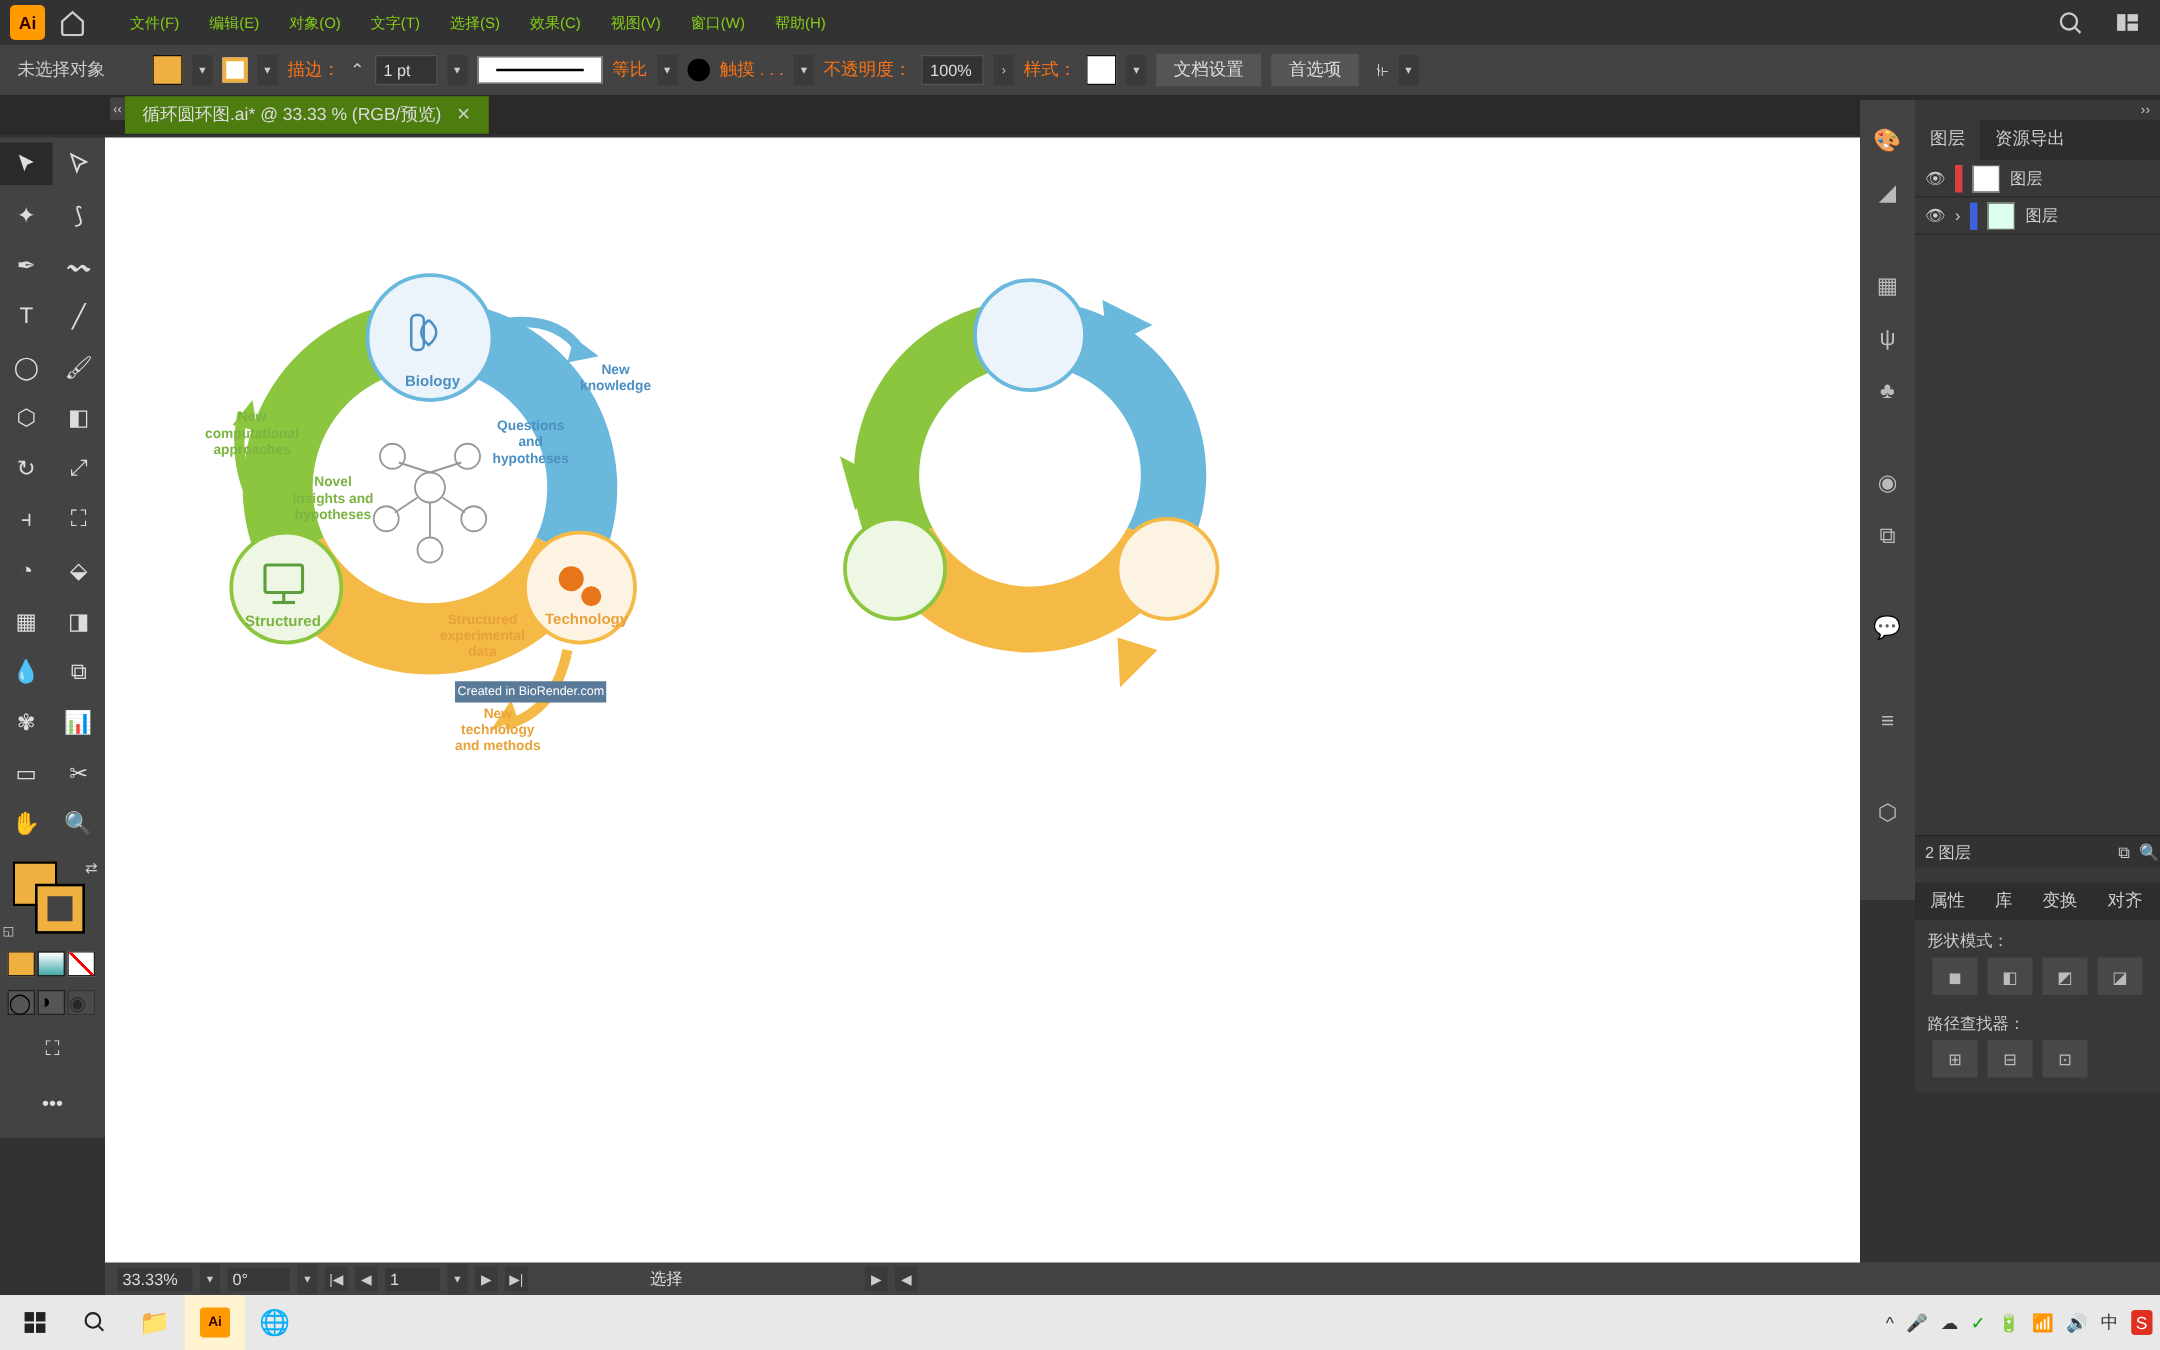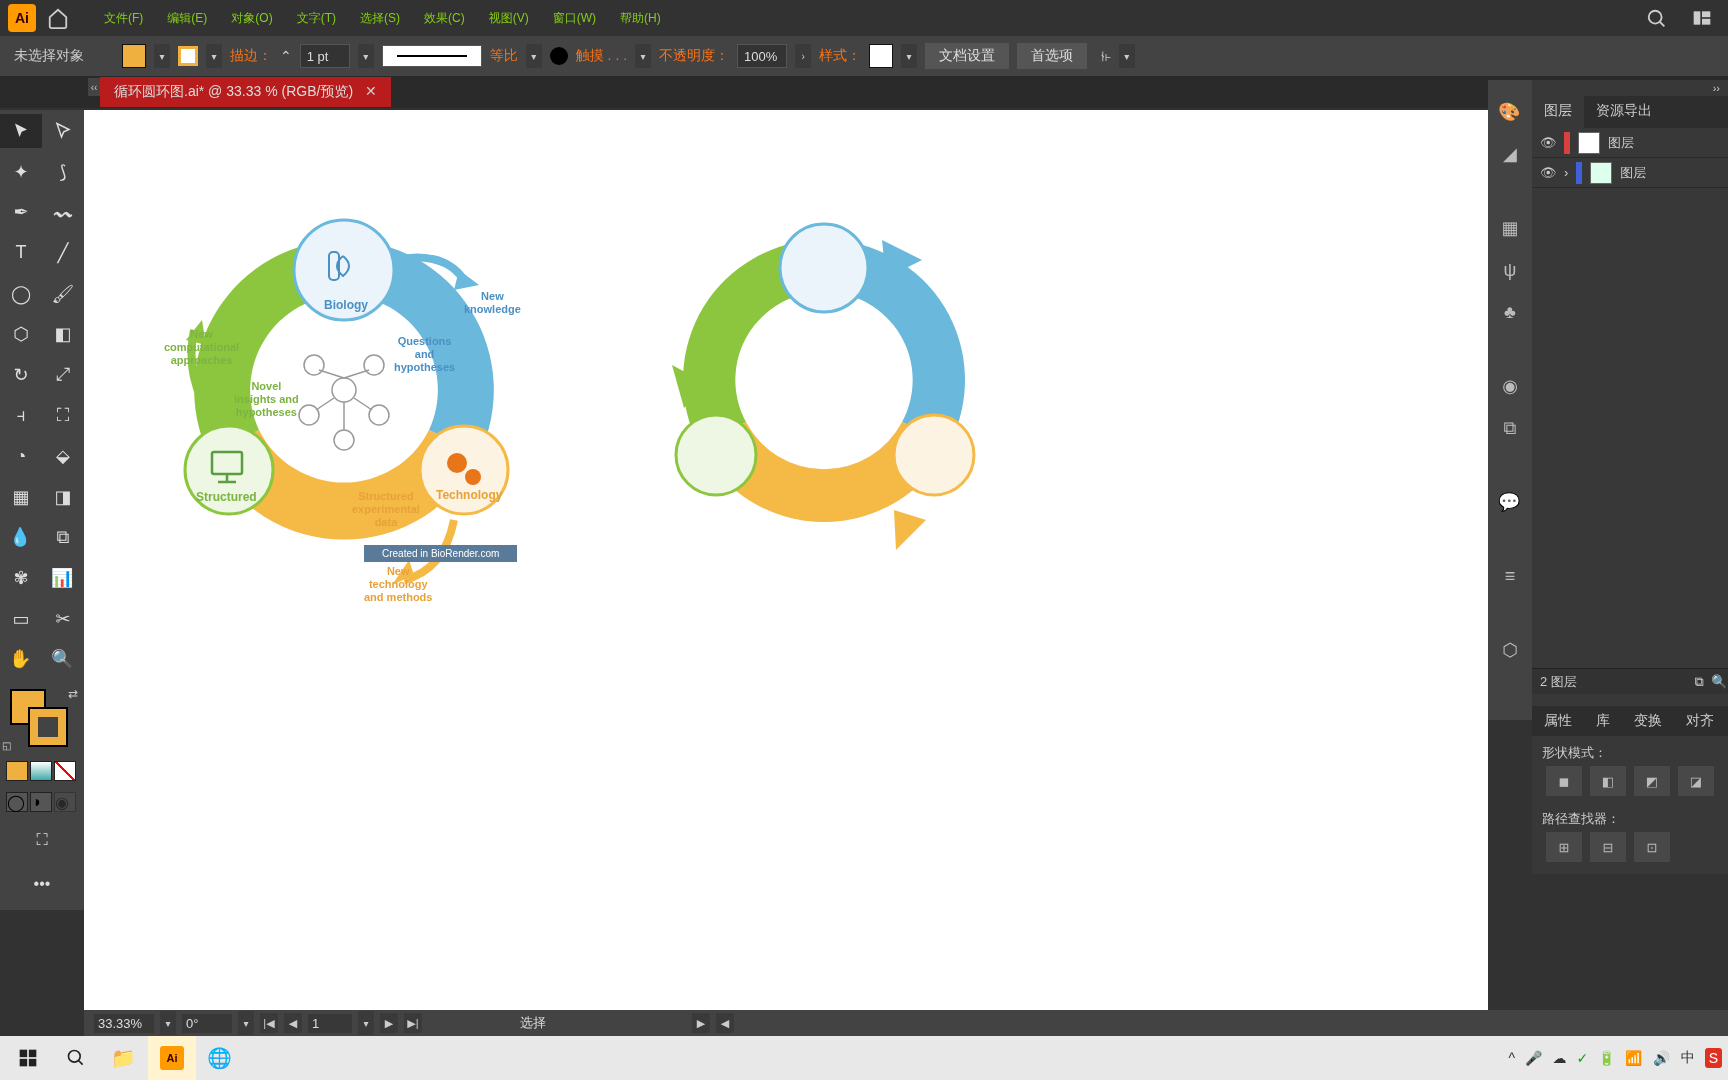--- a/index.html
+++ b/index.html
@@ -21,21 +21,21 @@
 .swatch.small { width: 20px; height:20px; background:#fff; border:3px solid #f0b040;}
 .dropdown-arrow { width: 16px; height:24px; background:#3a3a3a; display:flex; align-items:center; justify-content:center; color:#ccc; font-size:10px; cursor:pointer;}
 .ctrl-label { color:#f97316; font-size:14px; }
 .ctrl-input { background:#333; border:1px solid #555; color:#ddd; padding:2px 6px; width:50px; height:24px; font-size:13px;}
 .stroke-preview { width:100px; height:22px; background:#fff; border:1px solid #555; display:flex; align-items:center; justify-content:center; }
 .stroke-line { width:70px; height:2px; background:#000;}
 .ctrl-btn { background:#555; color:#ddd; border:none; padding:4px 14px; font-size:14px; cursor:pointer; }
 
 
 .tabbar { height: 32px; background: #2a2a2a; display:flex; align-items:center; padding-left:100px; }
-.doc-tab { background:#b91c1c; color:#ddd; padding:6px 14px; font-size:14px; display:flex; align-items:flex-start; gap:12px;}
+.doc-tab { background:#4d7c0f; color:#ddd; padding:6px 14px; font-size:14px; display:flex; align-items:flex-start; gap:12px;}
 .close-tab { color:#ccc; cursor:pointer; font-size:14px; }
 .collapse-left { background:#434343; position:absolute; left:88px; top:78px; width:12px; height:18px; display:flex; align-items:center; justify-content:center; color:#ccc; font-size:10px;}
 
 
 .tools { position:absolute; left:0; top:110px; width:84px; height:800px; background:#434343; display:grid; grid-template-columns:1fr 1fr; gap:0; padding-top:4px;}
 .tool { width:42px; height:34px; display:flex; align-items:center; justify-content:center; color:#ddd; cursor:pointer; font-size:18px; position:relative;}
 .tool.active { background:#2a2a2a; }
 .tool-single { grid-column: 1 / 3; display:flex; align-items:center; justify-content:center; height:38px; color:#ddd; cursor:pointer; }
 .fill-stroke { grid-column:1/3; height:70px; position:relative; }
 .fill-box { position:absolute; left:10px; top:6px; width:36px; height:36px; background:#f0b040; border:2px solid #000;}
@@ -75,21 +75,21 @@
 .tray { position:absolute; right:6px; bottom:0; height:44px; display:flex; align-items:center; gap:10px; color:#333; font-size:14px;}
 .tray-icon { cursor:pointer;}
 
 
 .diagram-left { position:absolute; left:50px; top:70px; width:420px; height:420px;}
 .diagram-right { position:absolute; left:550px; top:80px; width:380px; height:400px;}
 .d-label { position:absolute; font-size:11px; color:#444; text-align:center; line-height:1.2;}
 .d-label.blue { color:#4a90c4; font-weight:bold;}
 .d-label.green { color:#7cb342; font-weight:bold;}
 .d-label.orange { color:#e8a23a; font-weight:bold;}
-.biorender { position:absolute; left:280px; top:435px; background:#5a7a9a; color:#fff; font-size:10px; padding:3px 18px;}
+.biorender { position:absolute; left:280px; top:435px; background:#5a7a9a; color:#fff; font-size:10px; padding:3px 2px;}
 
 svg { display:block; }
 </style>
 </head>
 <body>
 
 <div class="menubar">
   <div class="ai-logo">Ai</div>
   <div class="home-icon">
     <svg width="22" height="22" viewBox="0 0 24 24" fill="none" stroke="#ccc" stroke-width="2">

